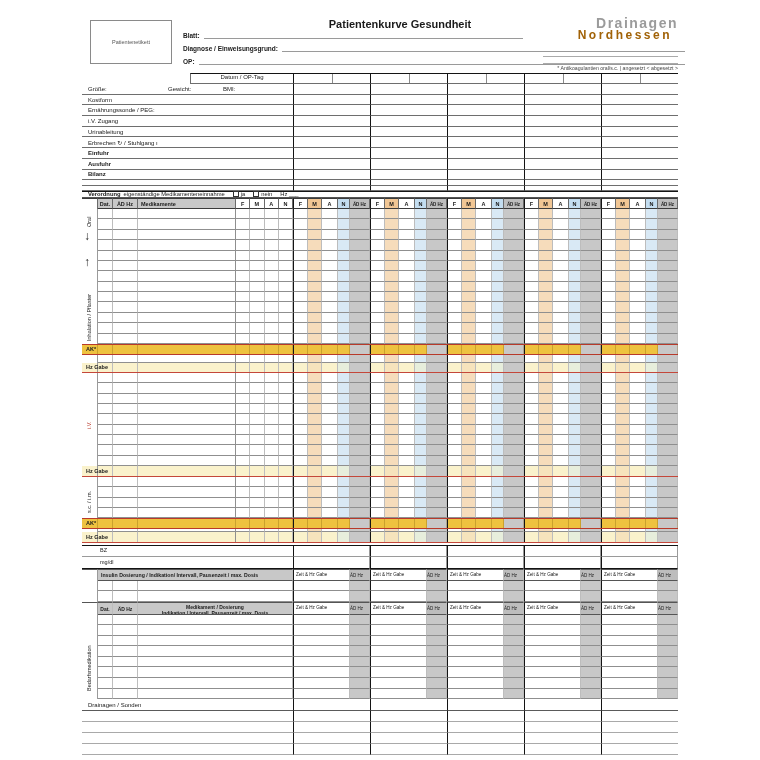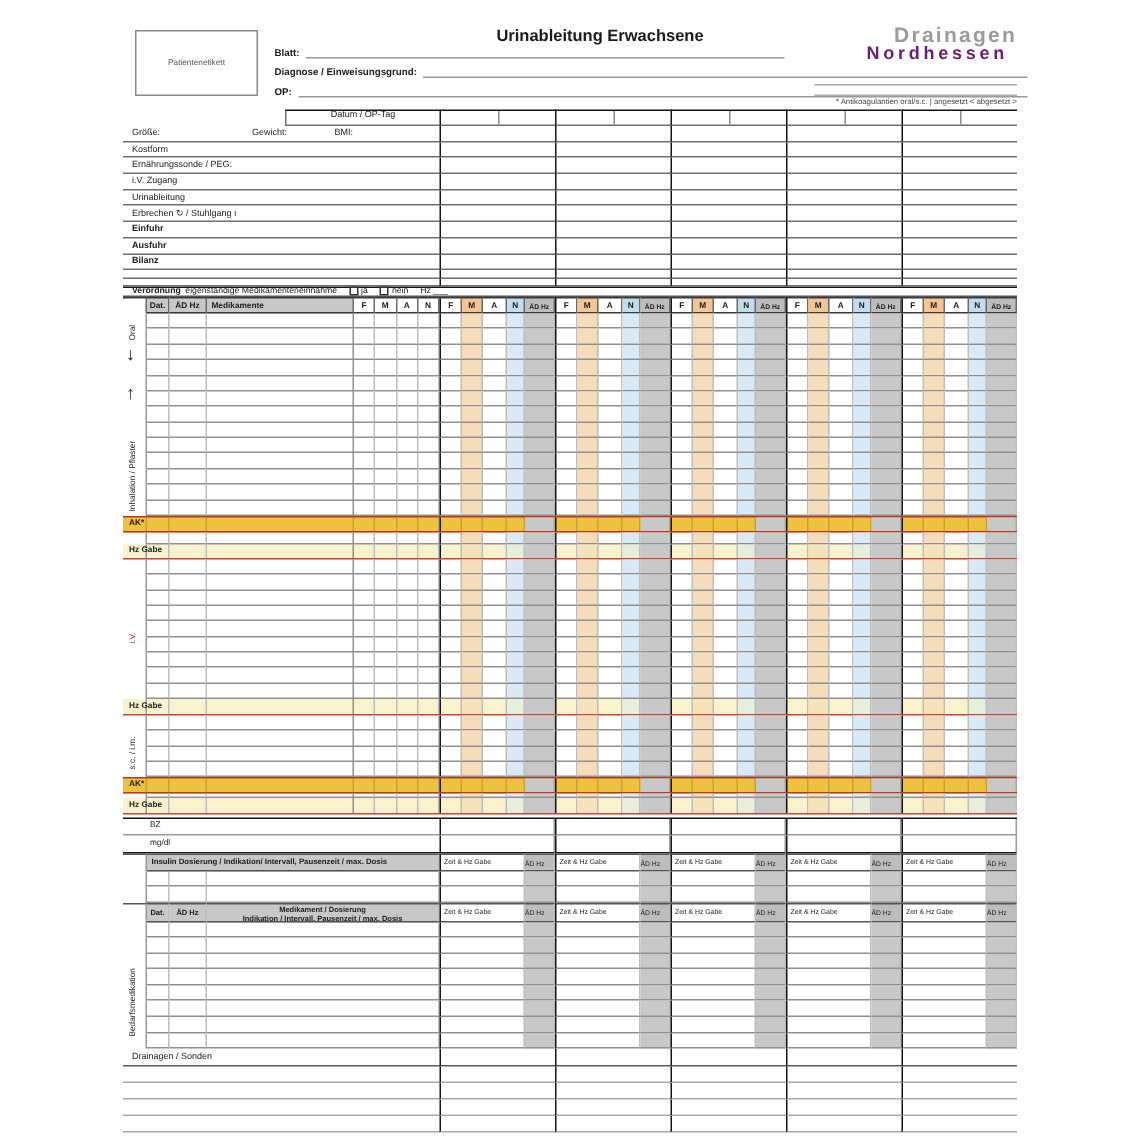--- a/index.html
+++ b/index.html
@@ -11,21 +11,21 @@
   #etikett{left:90px;top:20px;width:80px;height:42px;border:1px solid #8a8a8a;
            display:flex;align-items:center;justify-content:center;}
   #etikett span{font-size:5.5px;color:#555;}
   .fieldrow{left:183px;width:502px;display:flex;align-items:flex-end;}
   .fieldrow .flabel{font-size:6.5px;font-weight:bold;white-space:nowrap;}
   .fieldrow .fline{border-bottom:1px solid #9a9a9a;height:7px;margin-left:4px;flex:1;}
   #blatt-row{top:31px;width:340px;}
   #title{left:280px;top:18px;width:240px;text-align:center;font-size:11px;font-weight:bold;}
   #logo{left:540px;top:16px;width:138px;text-align:right;line-height:1;}
   #logo .l1{font-size:14px;font-weight:bold;color:#9b9b9b;letter-spacing:1.5px;}
-  #logo .l2{font-size:12px;font-weight:bold;color:#701a75;letter-spacing:2.5px;margin-top:-1px;margin-right:6px;}
+  #logo .l2{font-size:12px;font-weight:bold;color:#a16207;letter-spacing:2.5px;margin-top:-1px;margin-right:6px;}
   .logoline{left:543px;width:135px;border-top:1px solid #aaa;height:0;}
   #note{left:395px;top:65px;width:283px;text-align:right;font-size:5.2px;color:#444;}
 
   
   #form{position:absolute;left:82px;top:73px;width:596px;}
   .grow,.trow{display:flex;box-sizing:border-box;}
   .cell,.tcell{box-sizing:border-box;flex:none;overflow:hidden;}
   .cell{border-right:1px solid #bdbdbd;border-bottom:1px solid #8f8f8f;}
   .w-sb{width:16px;background:transparent;border-right:1px solid #9a9a9a;border-bottom:none !important;}
   .w-dat{width:15px;}.w-aed{width:25px;}.w-med{width:98px;border-right:1px solid #8f8f8f;}
@@ -87,21 +87,21 @@
   .red{color:#B8392A;}
 </style>
 </head>
 <body>
 
 <div id="page">
 
   <div id="etikett" class="abs">
     <span>Patientenetikett</span>
   </div>
-  <div id="title" class="abs">Urinableitung Erwachsene</div>
+  <div id="title" class="abs">Patientenkurve Gesundheit</div>
   <div id="logo" class="abs">
     <div class="l1">Drainagen</div>
     <div class="l2">Nordhessen</div>
   </div>
   <div id="blatt-row" class="abs fieldrow">
     <span class="flabel">Blatt:</span>
     <span class="fline"></span>
   </div>
   <div class="abs fieldrow" style="top:44px;">
     <span class="flabel">Diagnose / Einweisungsgrund:</span>

